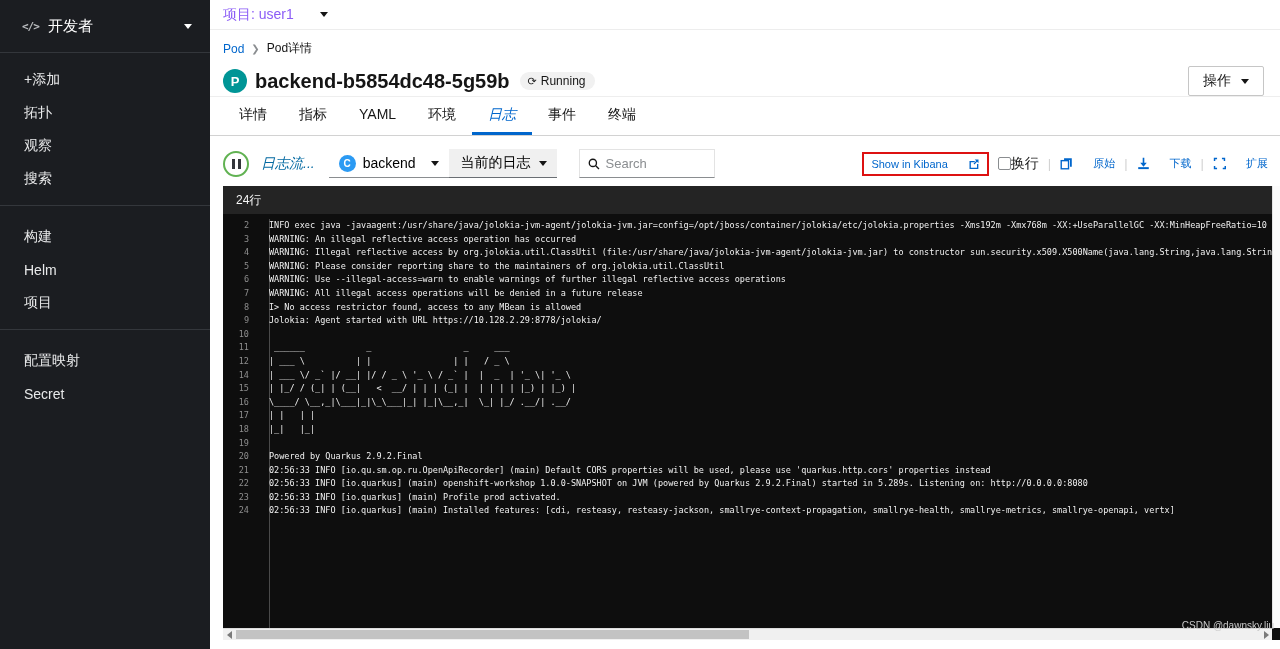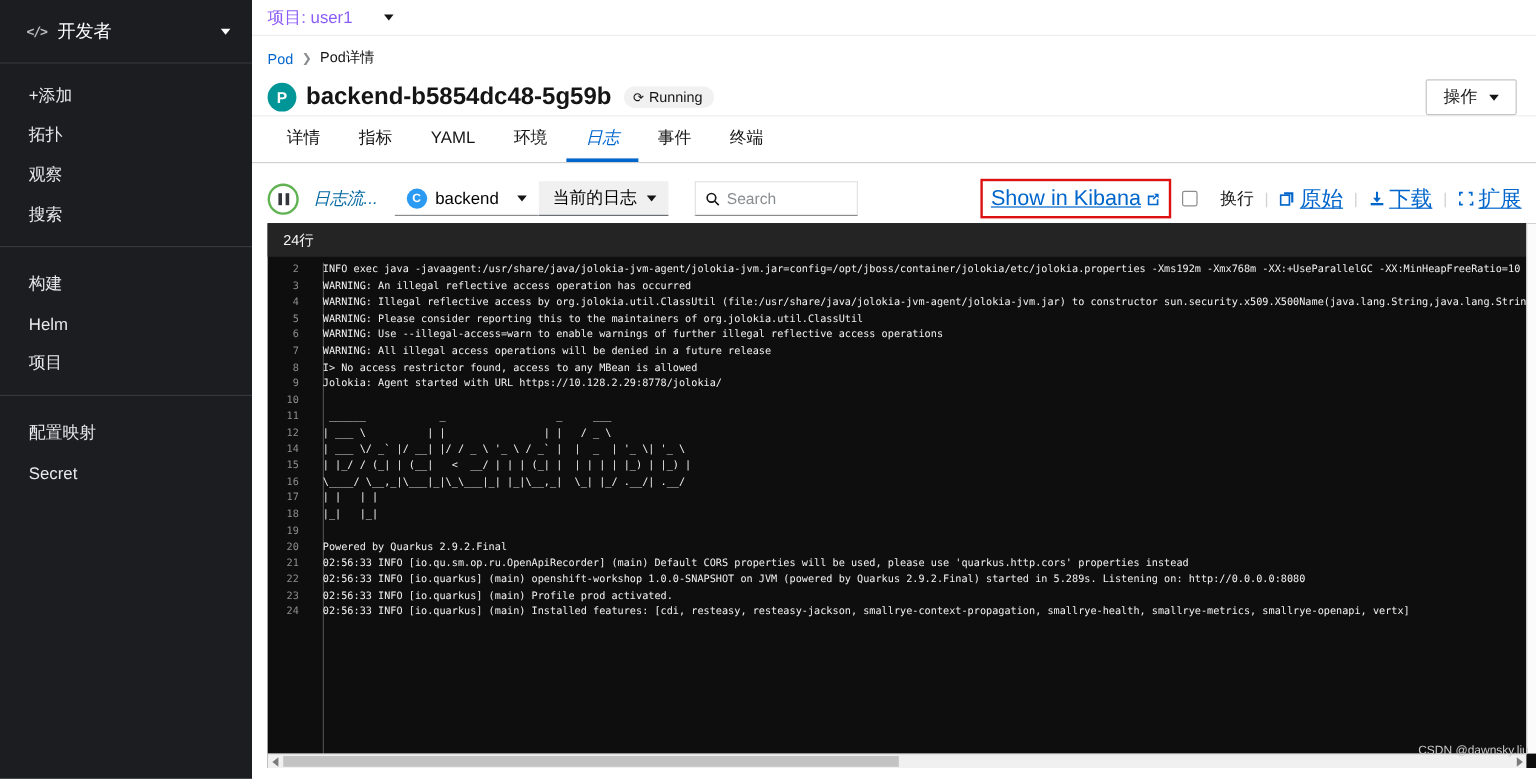--- a/index.html
+++ b/index.html
@@ -65,23 +65,23 @@
   .log-select { display:flex; align-items:center; background:#f0f0f0; height:29px; 
                 padding:0 10px 0 12px; border-bottom:1px solid #6a6e73; font-size:14px; cursor:pointer; }
   .search-box { display:flex; align-items:center; margin-left:22px; border:1px solid #e3e3e3;
                 border-bottom:1px solid #8a8d90; height:29px; width:136px; padding:0 8px; gap:6px; }
   .search-box svg { flex:none; }
   .search-box input { border:none; outline:none; width:100%; font-size:13px; color:#151515;
                       font-family:"Liberation Sans", sans-serif; }
   .search-box input::placeholder { color:#8a8d90; }
   .tb-right { margin-left:auto; display:flex; align-items:center; gap:9px; white-space:nowrap; }
   .kibana-box { border:2px solid #dd1111; padding:4px 7px; display:flex; align-items:center; }
-  .blue-link { color:#0066cc; font-size:18px; display:flex; align-items:center; gap:4px; cursor:pointer;text-decoration:underline; }
+  .blue-link { color:#0066cc; font-size:11px; display:flex; align-items:center; gap:20px; cursor:pointer; }
   .tb-sep { color:#d2d2d2; font-size:13px; }
-  .wrap-chk { display:flex; align-items:center; gap:19px; font-size:14px; color:#151515; cursor:pointer; }
+  .wrap-chk { display:flex; align-items:center; gap:0; font-size:14px; color:#151515; cursor:pointer; }
   .chk { width:13px; height:13px; border:1px solid #8a8d90; background:#fff; border-radius:2px; }
 
   
   .log-panel { position:absolute; left:13px; right:0; top:186px; bottom:9px; background:#0e0e0e; }
   .log-head { height:28px; background:#242424; color:#f5f5f5; font-size:12px;
               display:flex; align-items:center; padding-left:13px;text-align:center; }
   .log-body { position:absolute; top:28px; left:0; right:8px; bottom:12px; overflow:hidden;
               padding-top:5px; font-family:"DejaVu Sans Mono", monospace; font-size:8.5px;
               line-height:13.6px; color:#f1f1f1; }
   .gutter-line { position:absolute; left:46px; top:33px; bottom:12px; width:1px; background:#4a4a4a; }
@@ -249,21 +249,21 @@
           <span class="txt">WARNING: An illegal reflective access operation has occurred</span>
         </div>
 
         <div class="log-line">
           <span class="num">4</span>
           <span class="txt">WARNING: Illegal reflective access by org.jolokia.util.ClassUtil (file:/usr/share/java/jolokia-jvm-agent/jolokia-jvm.jar) to constructor sun.security.x509.X500Name(java.lang.String,java.lang.String)</span>
         </div>
 
         <div class="log-line">
           <span class="num">5</span>
-          <span class="txt">WARNING: Please consider reporting this to the maintainers of org.jolokia.util.ClassUtil</span>
+          <span class="txt">WARNING: Please consider reporting share to the maintainers of org.jolokia.util.ClassUtil</span>
         </div>
 
         <div class="log-line">
           <span class="num">6</span>
           <span class="txt">WARNING: Use --illegal-access=warn to enable warnings of further illegal reflective access operations</span>
         </div>
 
         <div class="log-line">
           <span class="num">7</span>
           <span class="txt">WARNING: All illegal access operations will be denied in a future release</span>

